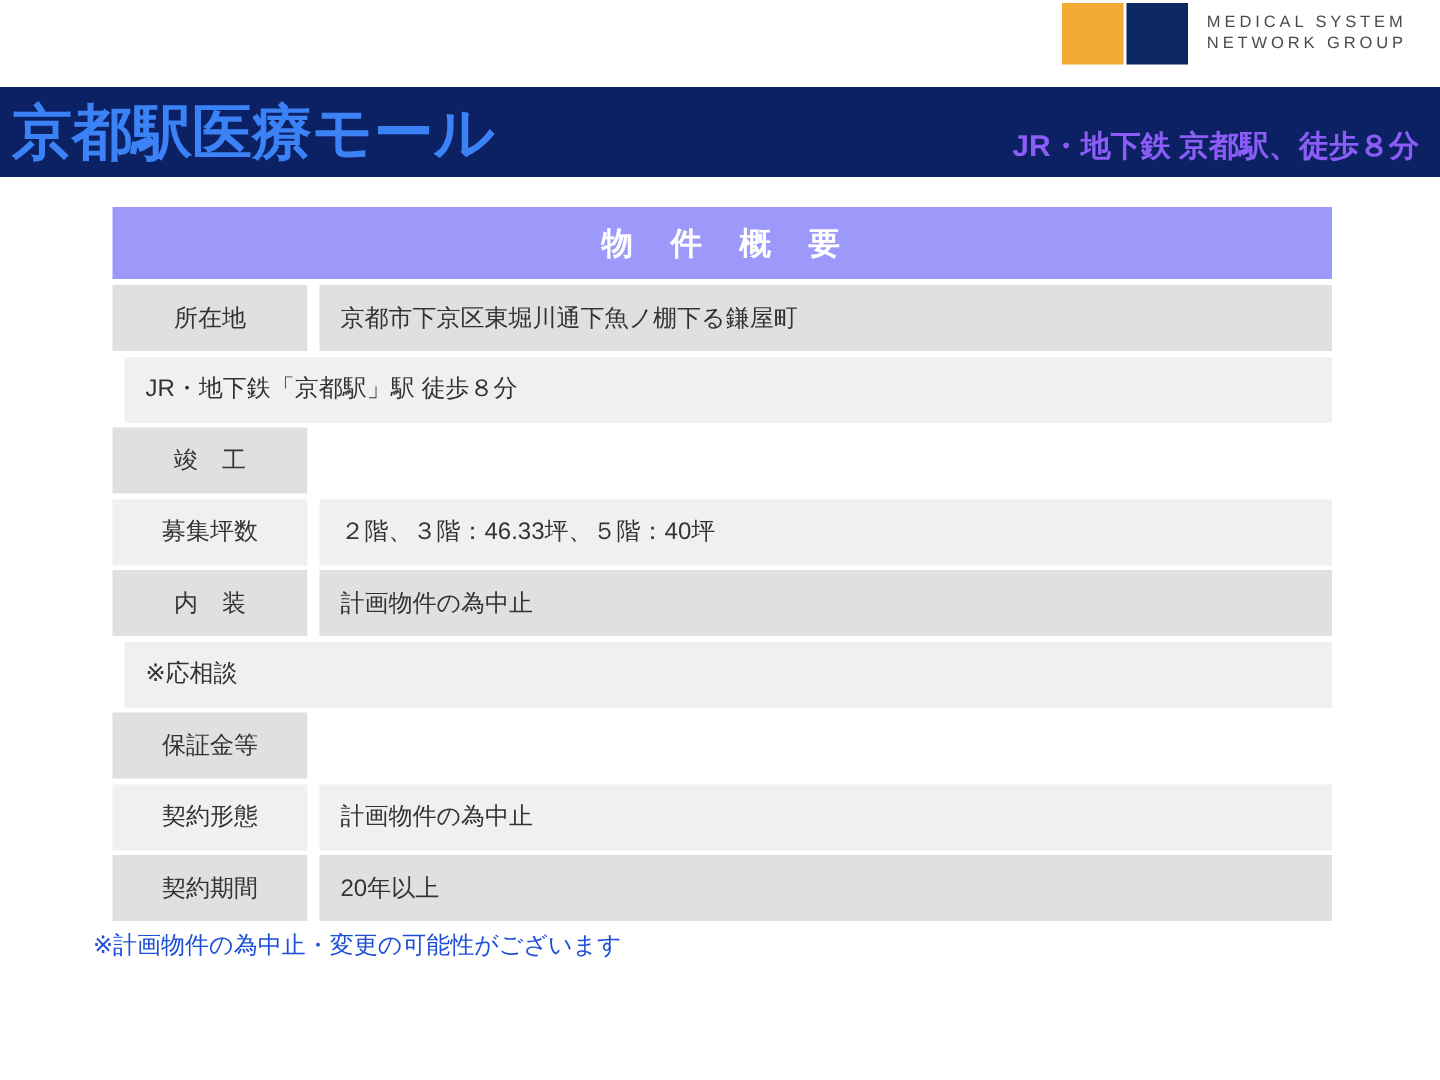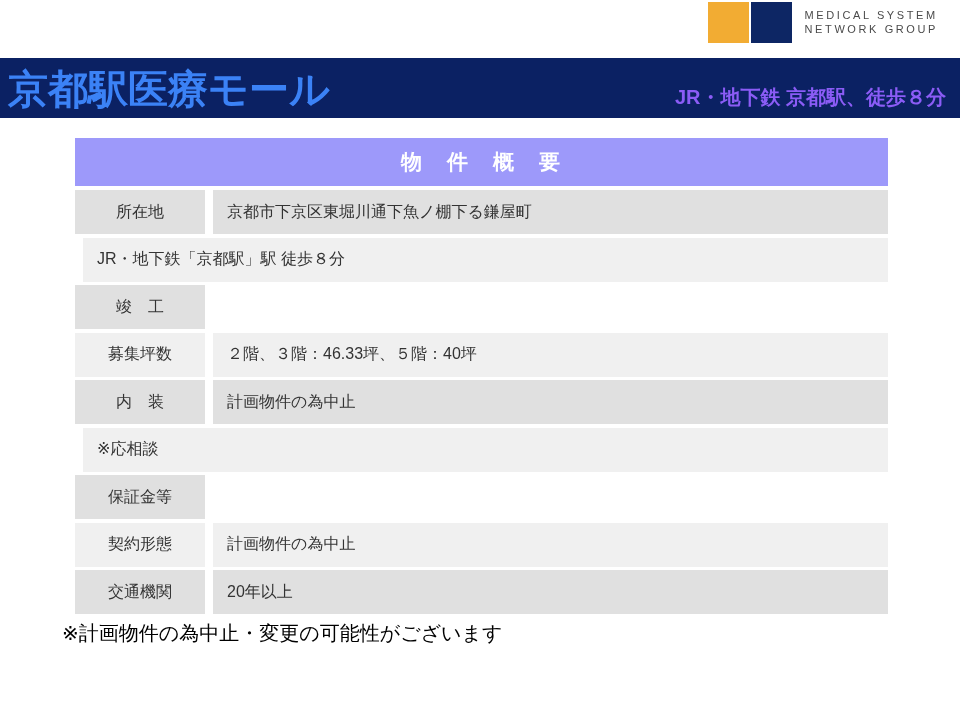--- a/index.html
+++ b/index.html
@@ -122,22 +122,22 @@
   .table-row:nth-child(odd) .cell-label,
   .table-row:nth-child(odd) .cell-value { background: var(--row-dark, #e0e0e0); }
   .table-row:nth-child(even) .cell-label,
   .table-row:nth-child(even) .cell-value { background: var(--row-light, #f0f0f0); }
 
   
   .footnote {
     position: absolute;
     left: 62px;
     top: 620px;
-    font-size: 20px;
-    color: #000000;
+    font-size: 16px;
+    color: #1d4ed8;
     white-space: nowrap;
   }
 </style>
 </head>
 <body>
 
 <div class="slide">
 
   <div class="logo-area">
     <div class="logo-square orange"></div>
@@ -186,21 +186,21 @@
       <div class="table-row">
         <div class="cell-label">保証金等</div>
         <div class="col-gap"></div>
       </div>
       <div class="table-row">
         <div class="cell-label">契約形態</div>
         <div class="col-gap"></div>
         <div class="cell-value">計画物件の為中止</div>
       </div>
       <div class="table-row">
-        <div class="cell-label">交通機関</div>
+        <div class="cell-label">契約期間</div>
         <div class="col-gap"></div>
         <div class="cell-value">20年以上</div>
       </div>
     </div>
   </div>
 
   <div class="footnote">※計画物件の為中止・変更の可能性がございます</div>
 
 </div>
 

